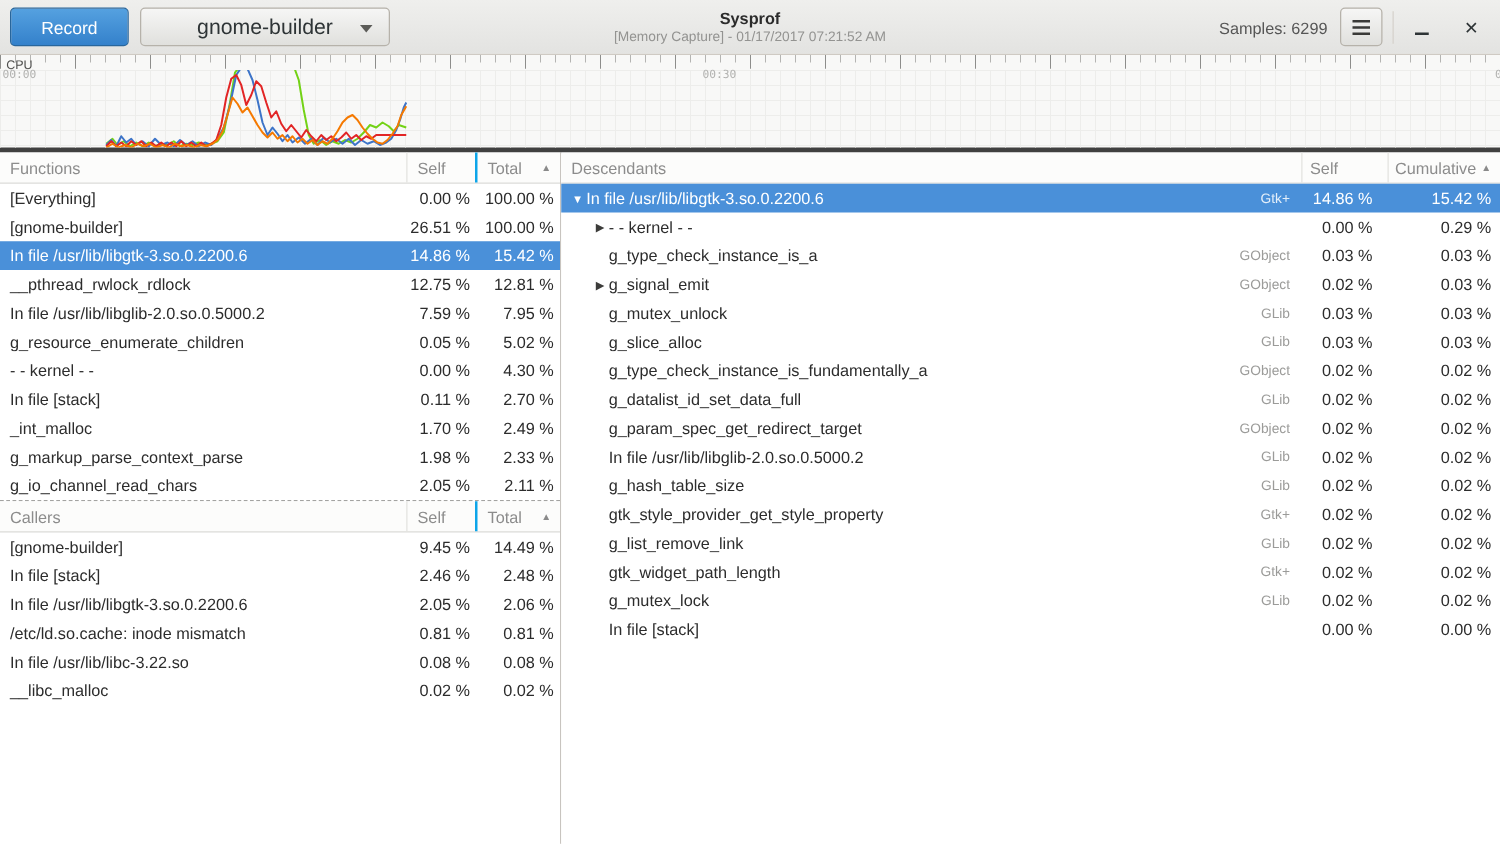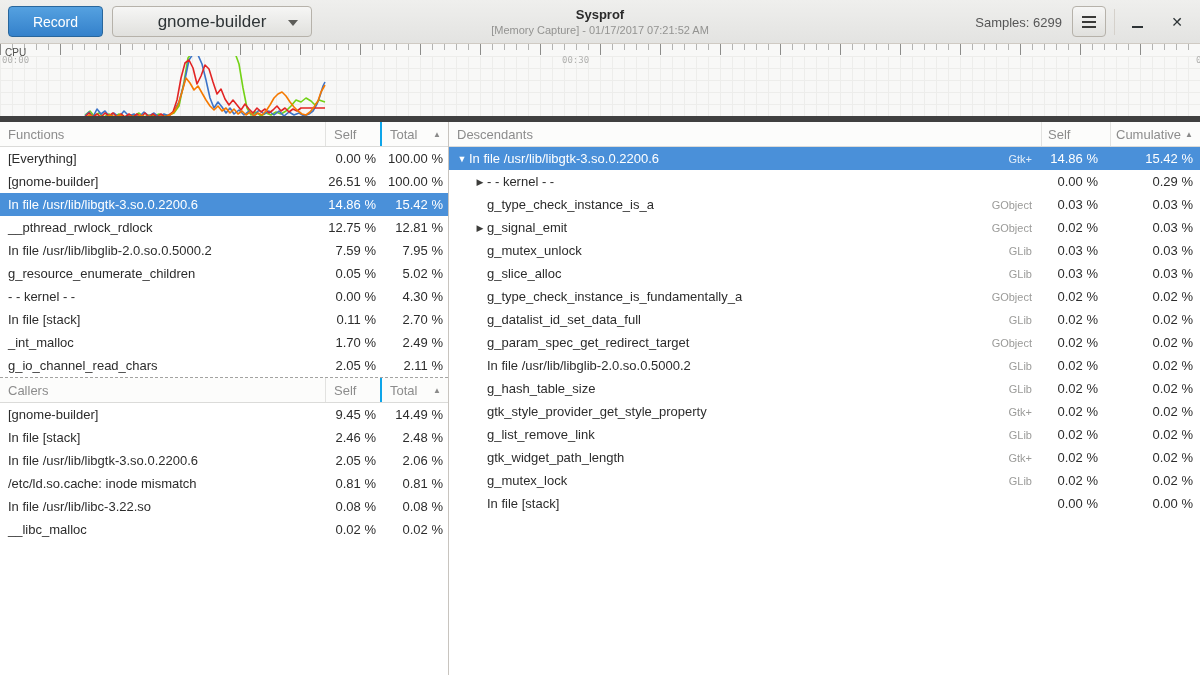--- a/index.html
+++ b/index.html
@@ -27,21 +27,21 @@
   .hamburger:before { top:-5px; } .hamburger:after { top:5px; }
   .tb-sep { position:absolute; left:1114px; top:9px; width:1px; height:26px; background:#d5d1cb; }
   .win-btn { position:absolute; top:6px; width:38px; height:31px; display:flex;
     align-items:center; justify-content:center; font-size:13px; color:#2e3436; }
   .min-btn { left:1118px; }
   .min-glyph { width:11px; height:2px; background:#2e3436; margin-top:10px; }
   .close-btn { left:1158px; font-size:14px; }
 
   
   .timeline { position:absolute; top:44px; left:0; width:1200px; height:79px;
-    background:#f8f8f7; border-bottom:7px solid #404040; overflow:hidden; }
+    background:#f8f8f7; border-bottom:5px solid #404040; overflow:hidden; }
   .ticks-minor { position:absolute; top:0; left:0; width:1200px; height:6px;
     background:repeating-linear-gradient(to right,#b4b4b2 0 1px,transparent 1px 12px); }
   .ticks-major { position:absolute; top:0; left:0; width:1200px; height:11px;
     background:repeating-linear-gradient(to right,#8d8d8b 0 1px,transparent 1px 60px); }
   .graph { position:absolute; top:12px; left:0; width:1200px; height:66px;
     background-image:linear-gradient(#ededeb 1px,transparent 1px),
                      linear-gradient(90deg,#ededeb 1px,transparent 1px);
     background-size:12px 12px; }
   .graph svg { position:absolute; top:0; left:0; }
   .cpu-label { position:absolute; top:3px; left:5px; font-size:10px; color:#4e4e4c; }
@@ -187,20 +187,25 @@
           <span class="c-self">0.11 %</span>
           <span class="c-total">2.70 %</span>
         </div>
 
         <div class="trow">
           <span class="c-name">_int_malloc</span>
           <span class="c-self">1.70 %</span>
           <span class="c-total">2.49 %</span>
         </div>
 
+        <div class="trow">
+          <span class="c-name">g_markup_parse_context_parse</span>
+          <span class="c-self">1.98 %</span>
+          <span class="c-total">2.33 %</span>
+        </div>
 
         <div class="trow">
           <span class="c-name">g_io_channel_read_chars</span>
           <span class="c-self">2.05 %</span>
           <span class="c-total">2.11 %</span>
         </div>
       </div>
 
     <div class="callers-block">
       <div class="thead">

